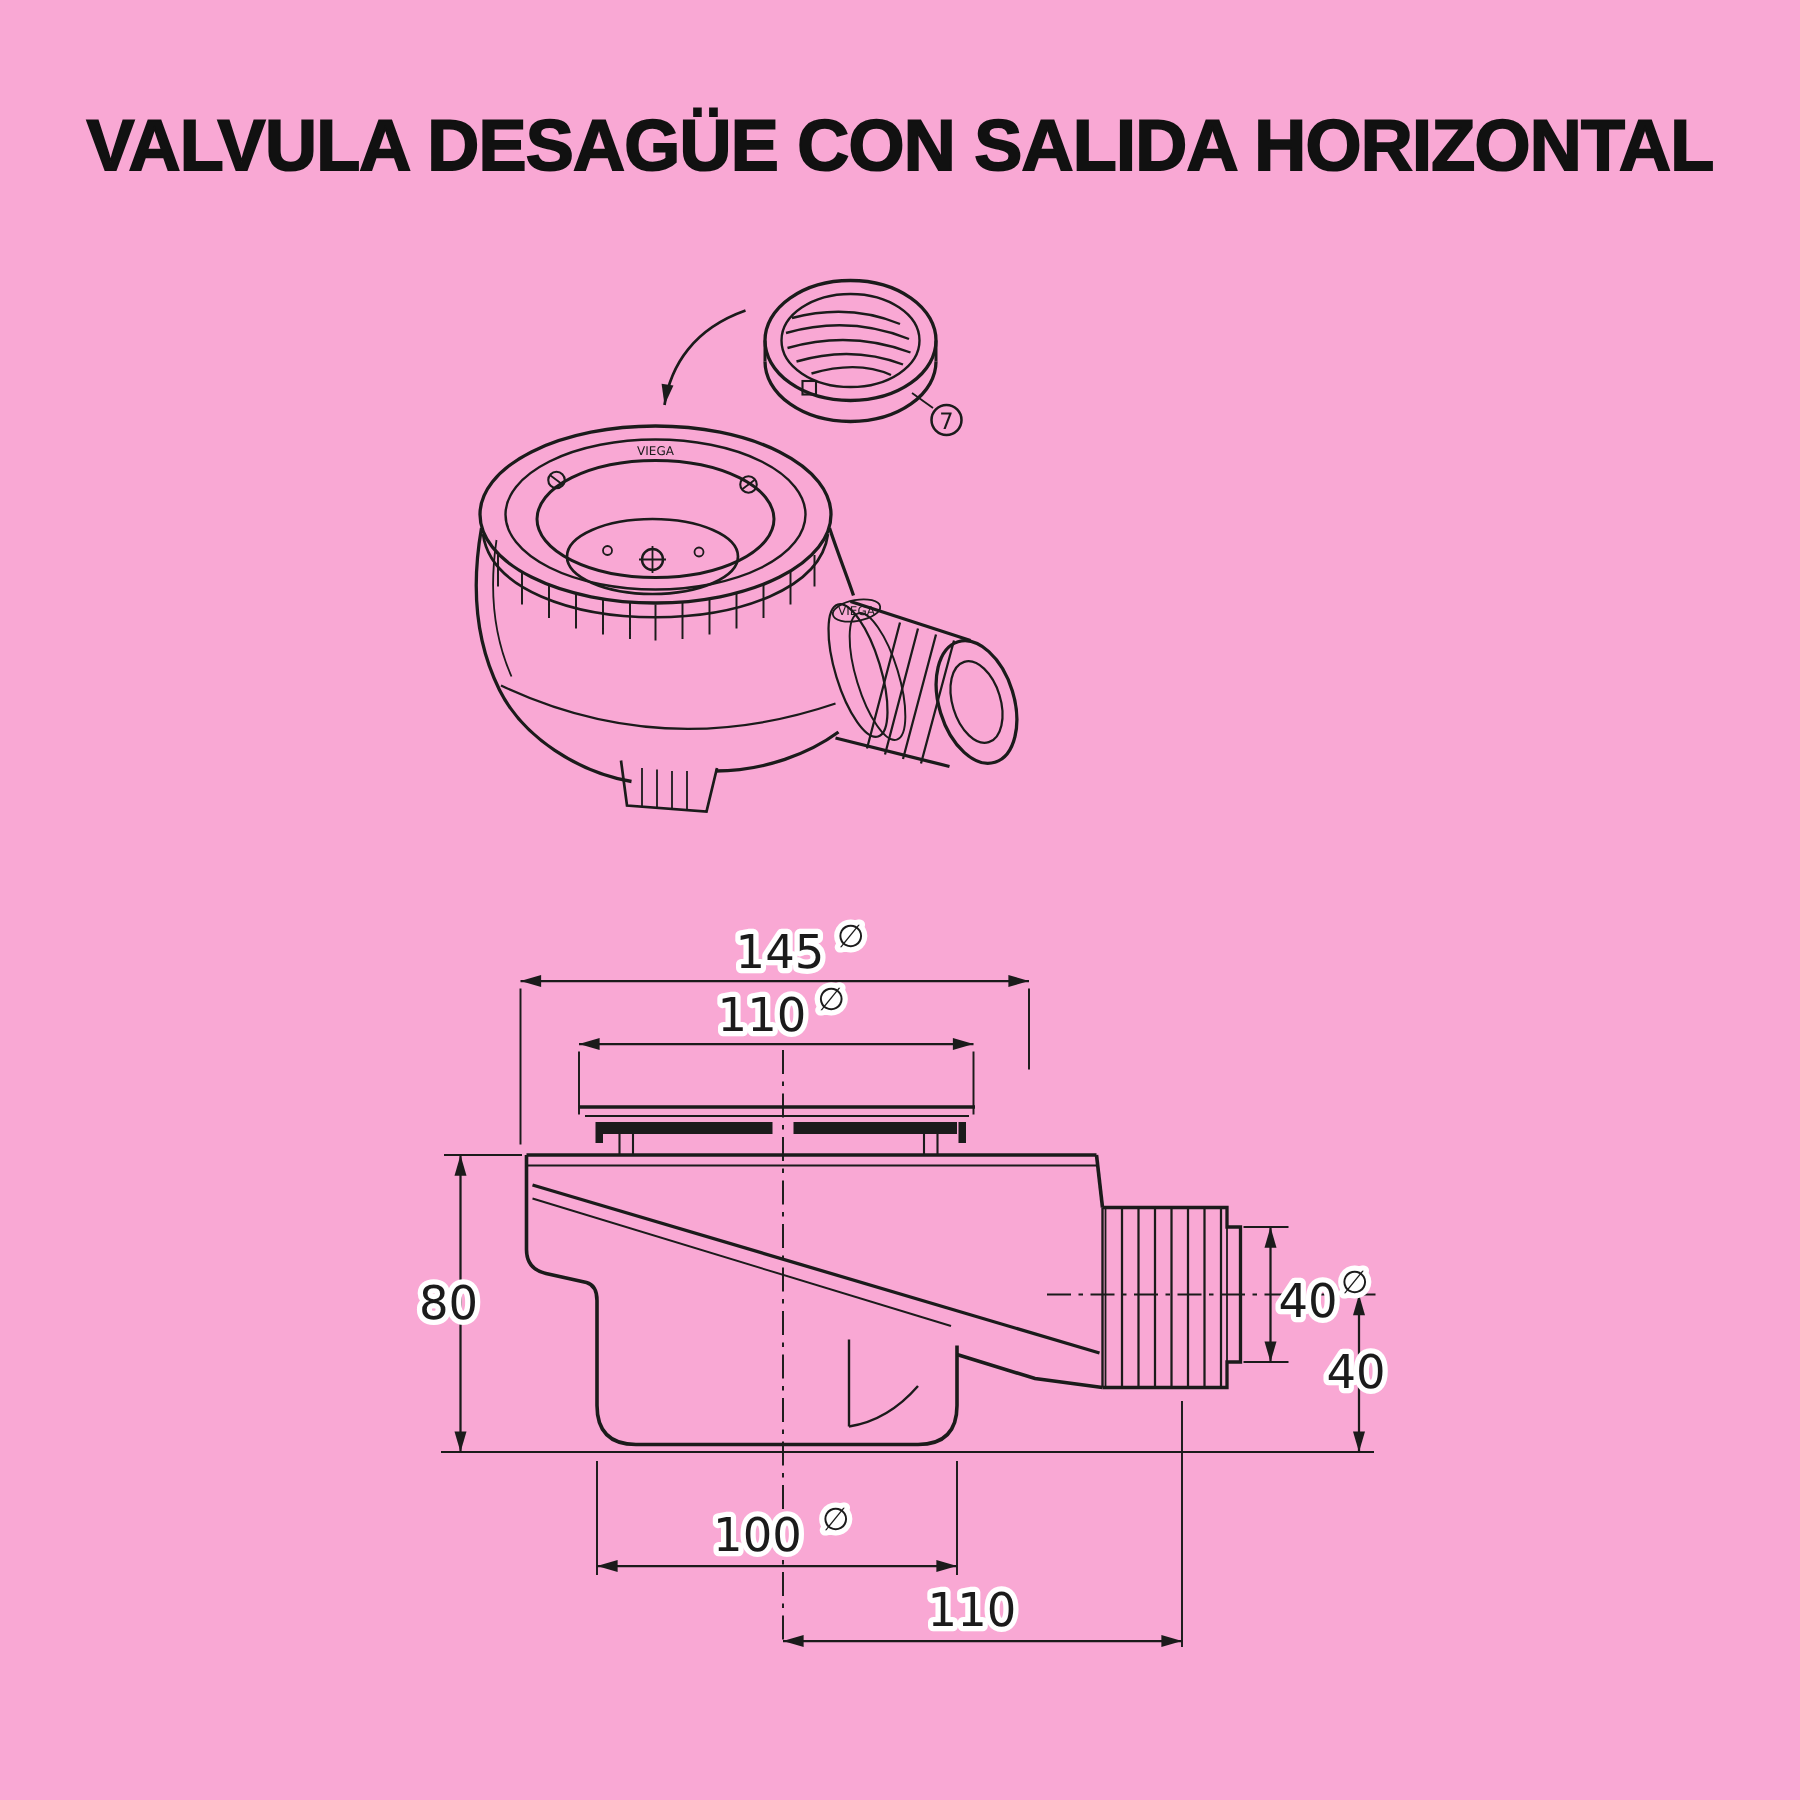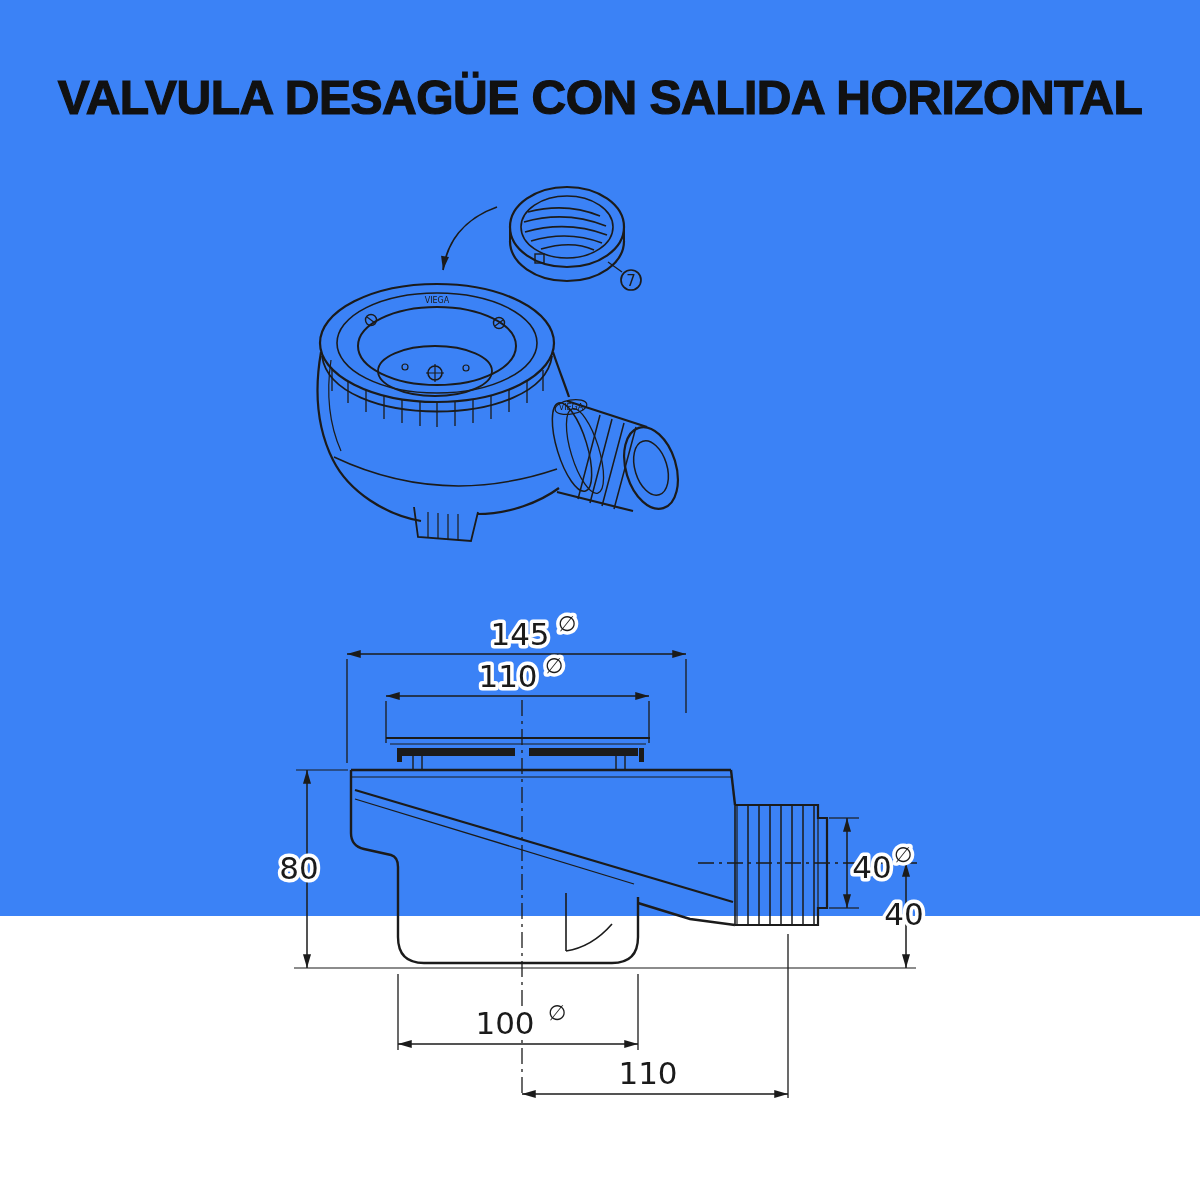--- a/index.html
+++ b/index.html
@@ -3,21 +3,21 @@
 <meta charset="utf-8">
 <style>
   html,body{margin:0;padding:0;}
   body{
     width:1200px;height:1200px;
     background:#ffffff;
     font-family:"Liberation Sans", sans-serif;
     position:relative;
     overflow:hidden;
   }
-  .page{position:relative;width:1200px;height:916px;background:#3b82f6;}
+  .page{position:relative;width:1200px;height:1200px;background:#f9a8d4;}
   h1.title{
     position:absolute;top:70px;left:0;right:0;
     margin:0;
     text-align:center;
     font-family:"Liberation Sans", sans-serif;
     font-weight:800;
     font-size:48px;
     letter-spacing:-0.5px;
     color:#111111;
     -webkit-text-stroke:1.2px #111111;

